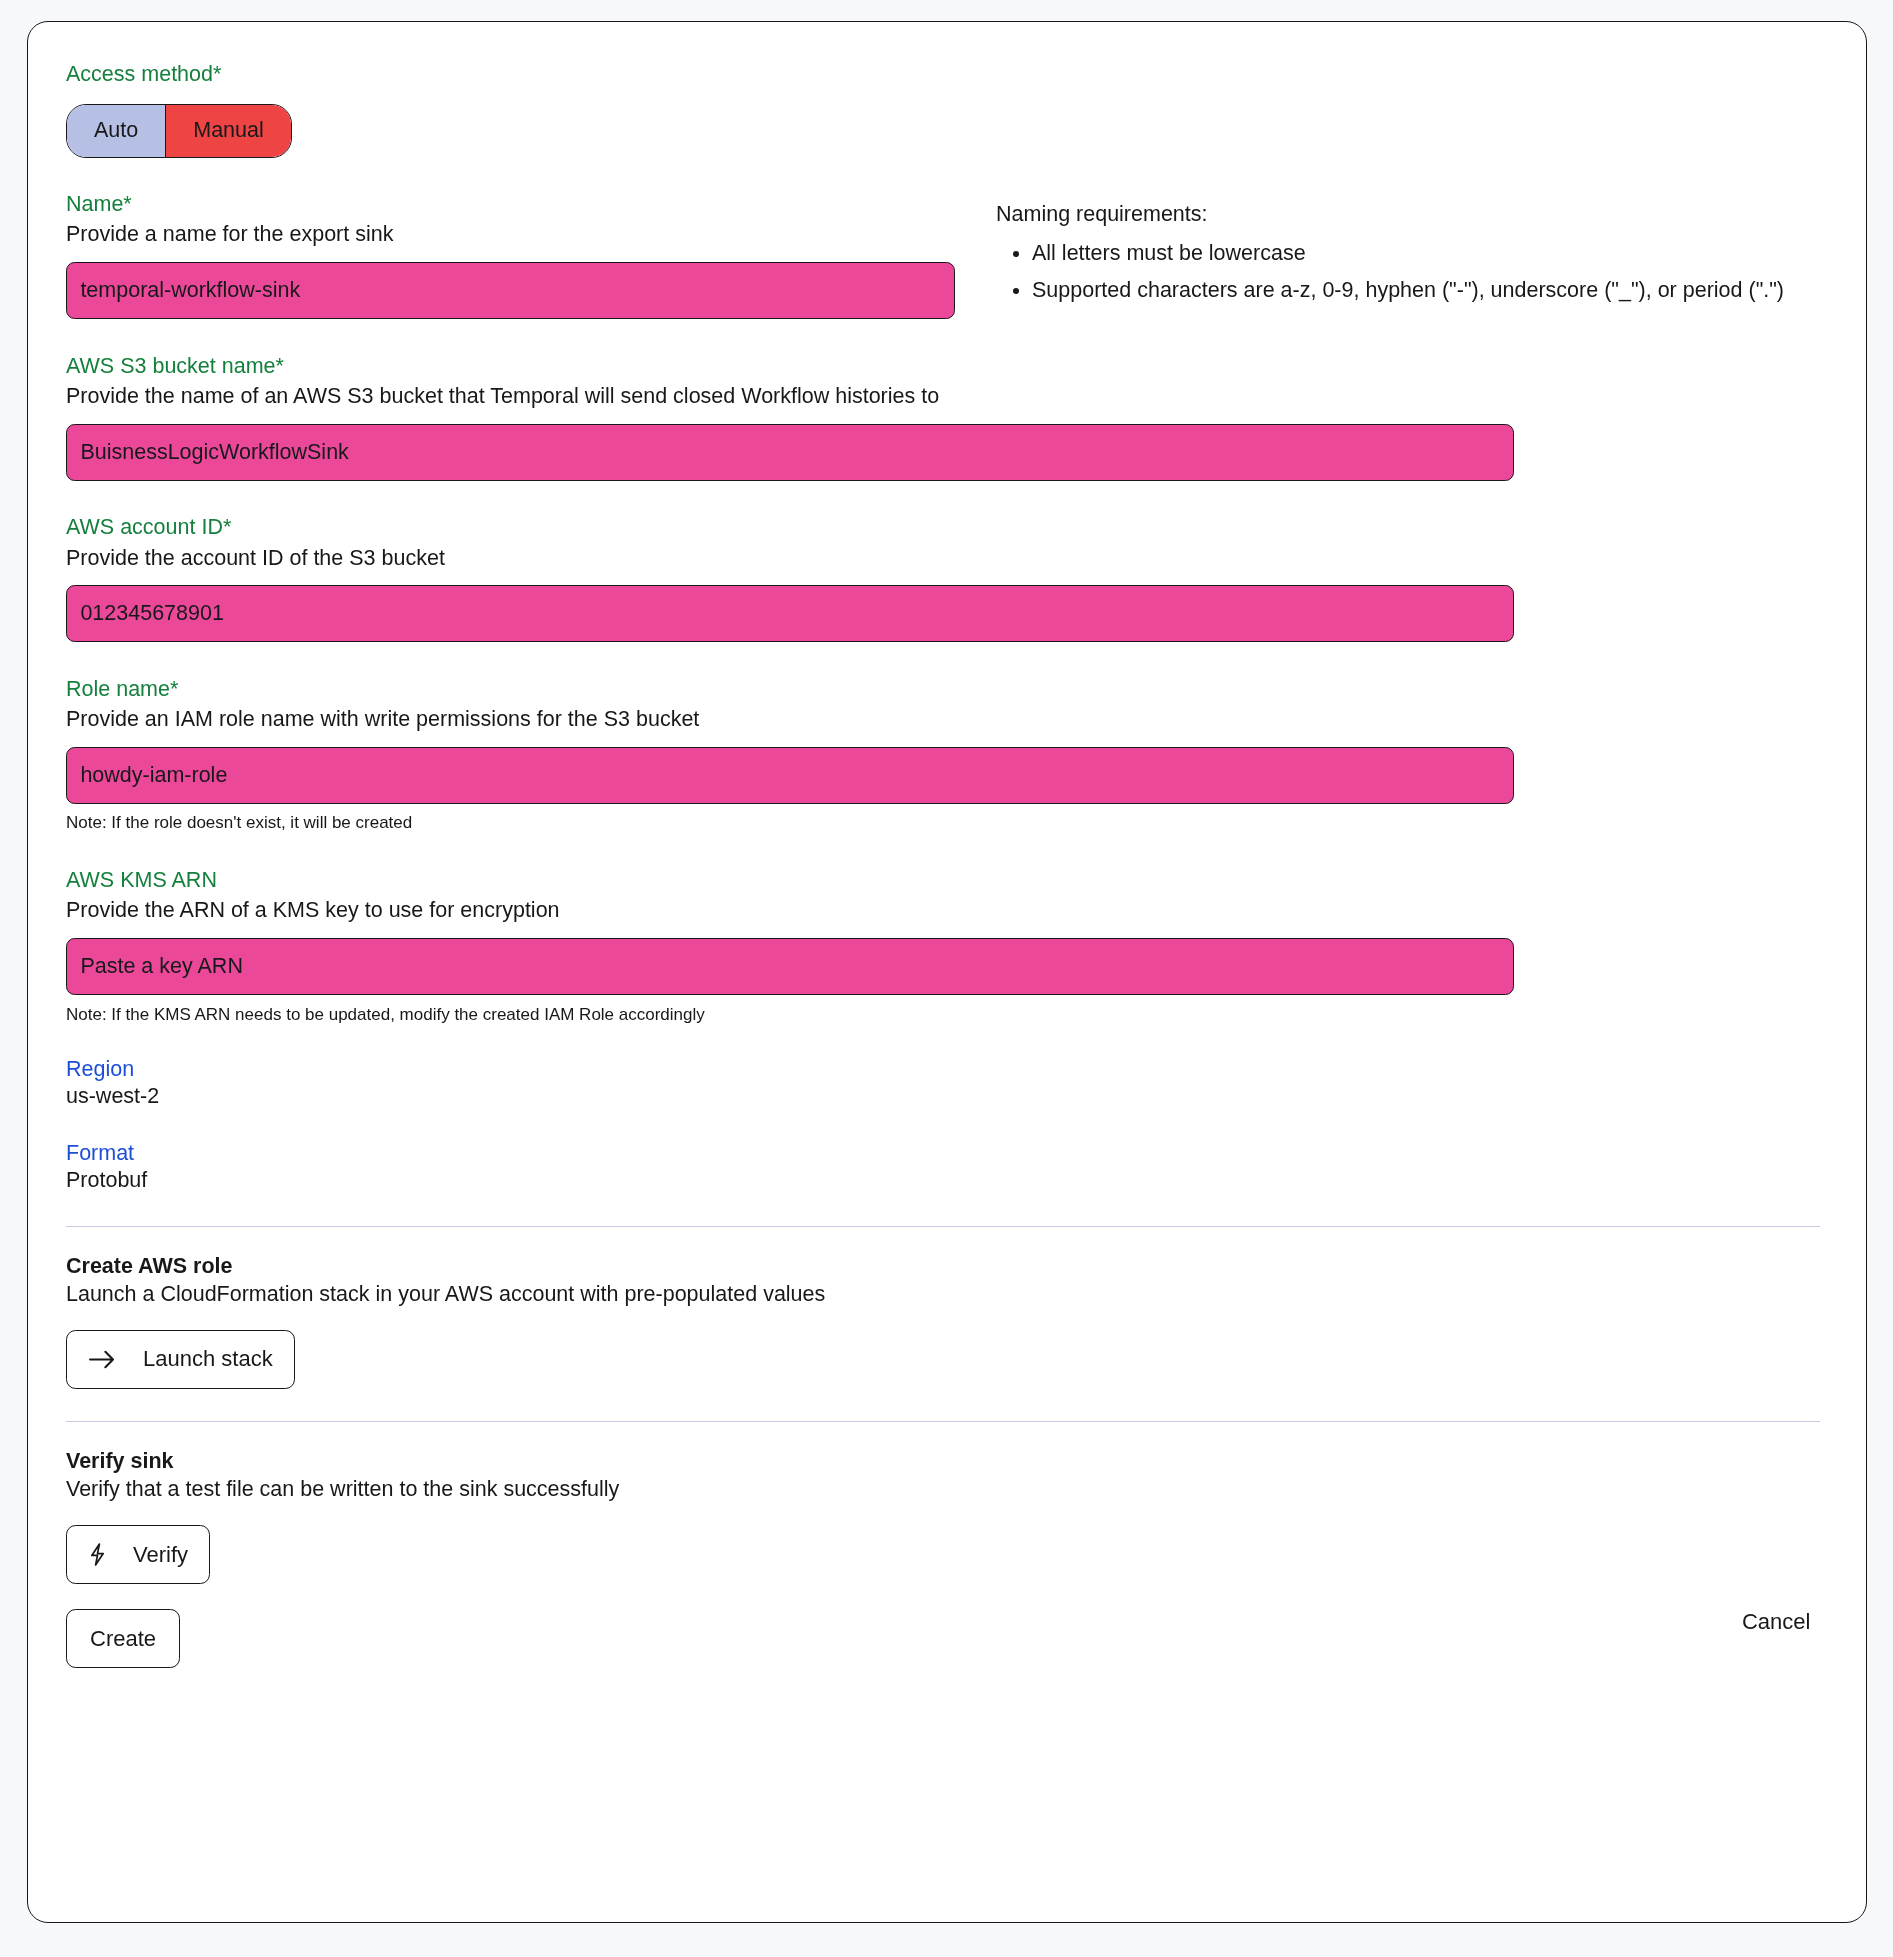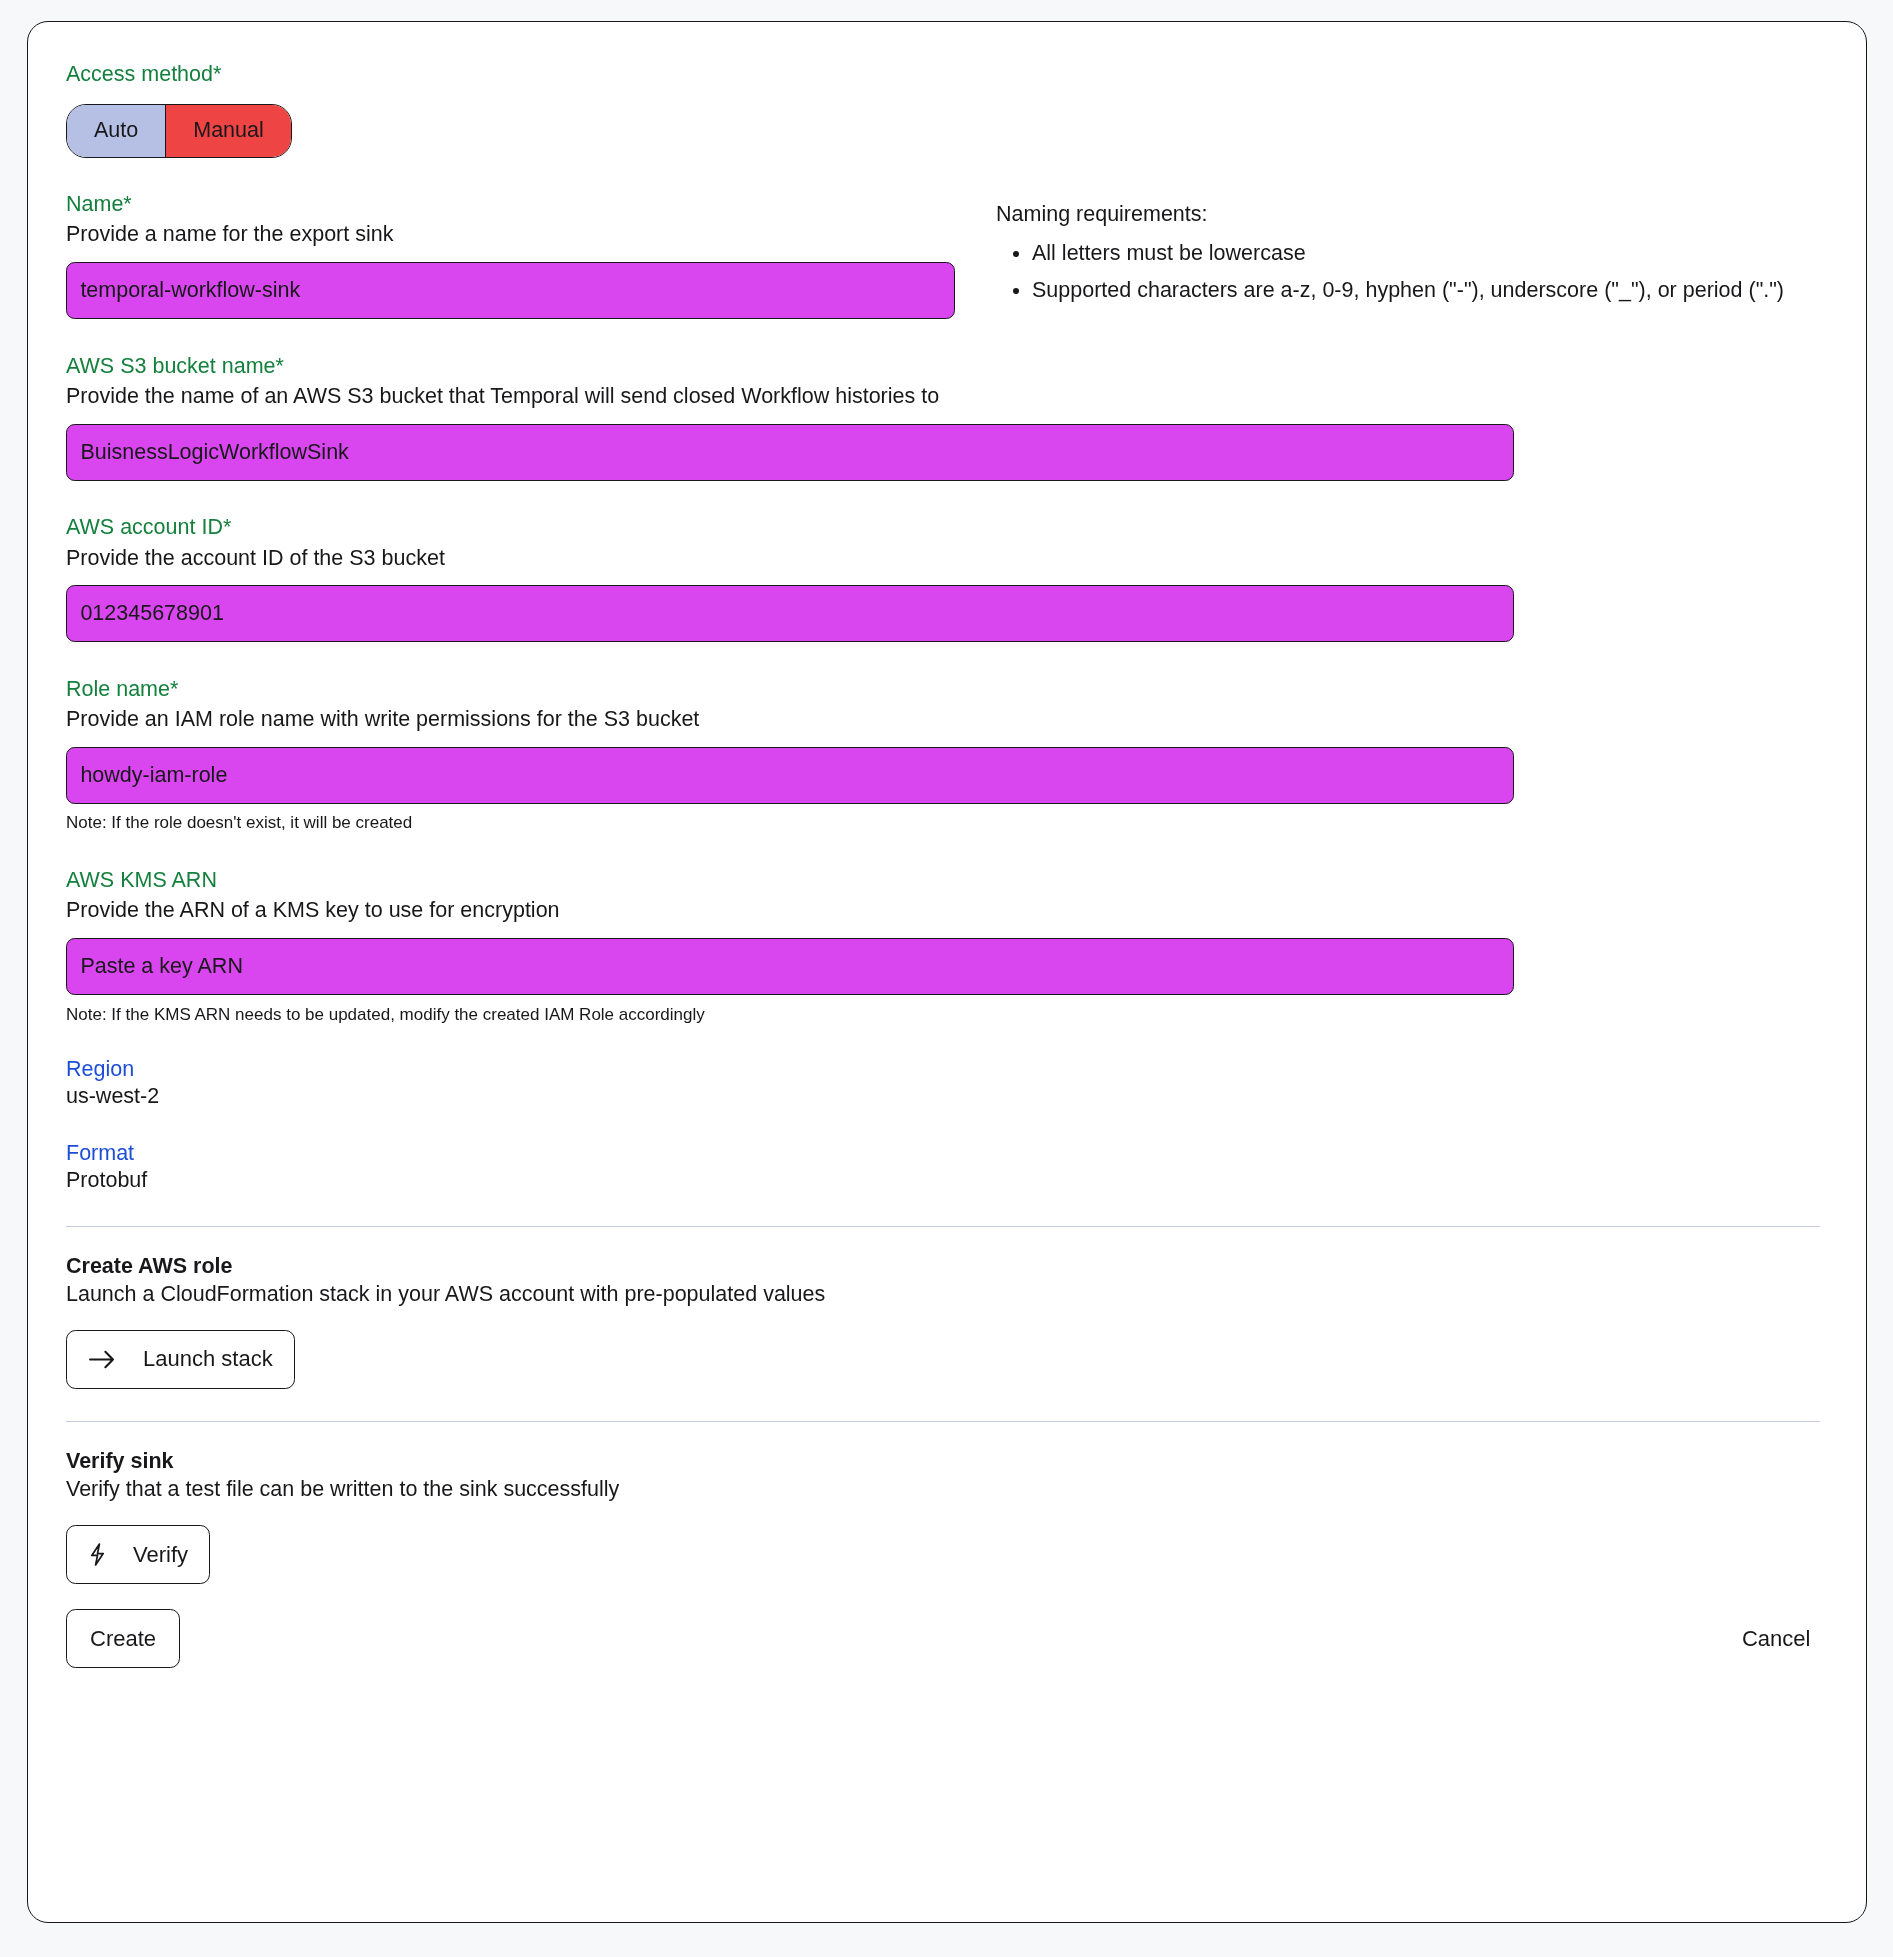--- a/index.html
+++ b/index.html
@@ -70,21 +70,21 @@
   .text-input {
     display: block;
     height: 57px;
     border: 1.4px solid #18181b;
     border-radius: 8.6px;
     font-family: "Liberation Sans", sans-serif;
     font-size: 21.5px;
     color: #18181b;
     padding: 0 13.4px;
     margin-top: 13.4px;
-    background: #d946ef;
+    background: #ec4899;
     outline: none;
   }
   .text-input::placeholder { color: #18181b; opacity: 1; }
   .w-name { width: 889px; }
   .w-wide { width: 1448px; }
 
   .note {
     font-size: 17px;
     color: #18181b;
     margin-top: 9.6px;
@@ -142,21 +142,20 @@
     font-family: "Liberation Sans", sans-serif;
     font-size: 22px;
     color: #18181b;
     cursor: pointer;
     margin-top: 23px;
   }
   .btn .icon { display: inline-flex; align-items: center; }
 
   .footer-row {
     display: flex;
-    align-items: center;
     justify-content: space-between;
     margin-top: 25px;
   }
   .btn-create {
     height: 59px;
     padding: 0 23px;
     border: 1.4px solid #18181b;
     border-radius: 9.6px;
     background: #ffffff;
     font-family: "Liberation Sans", sans-serif;

